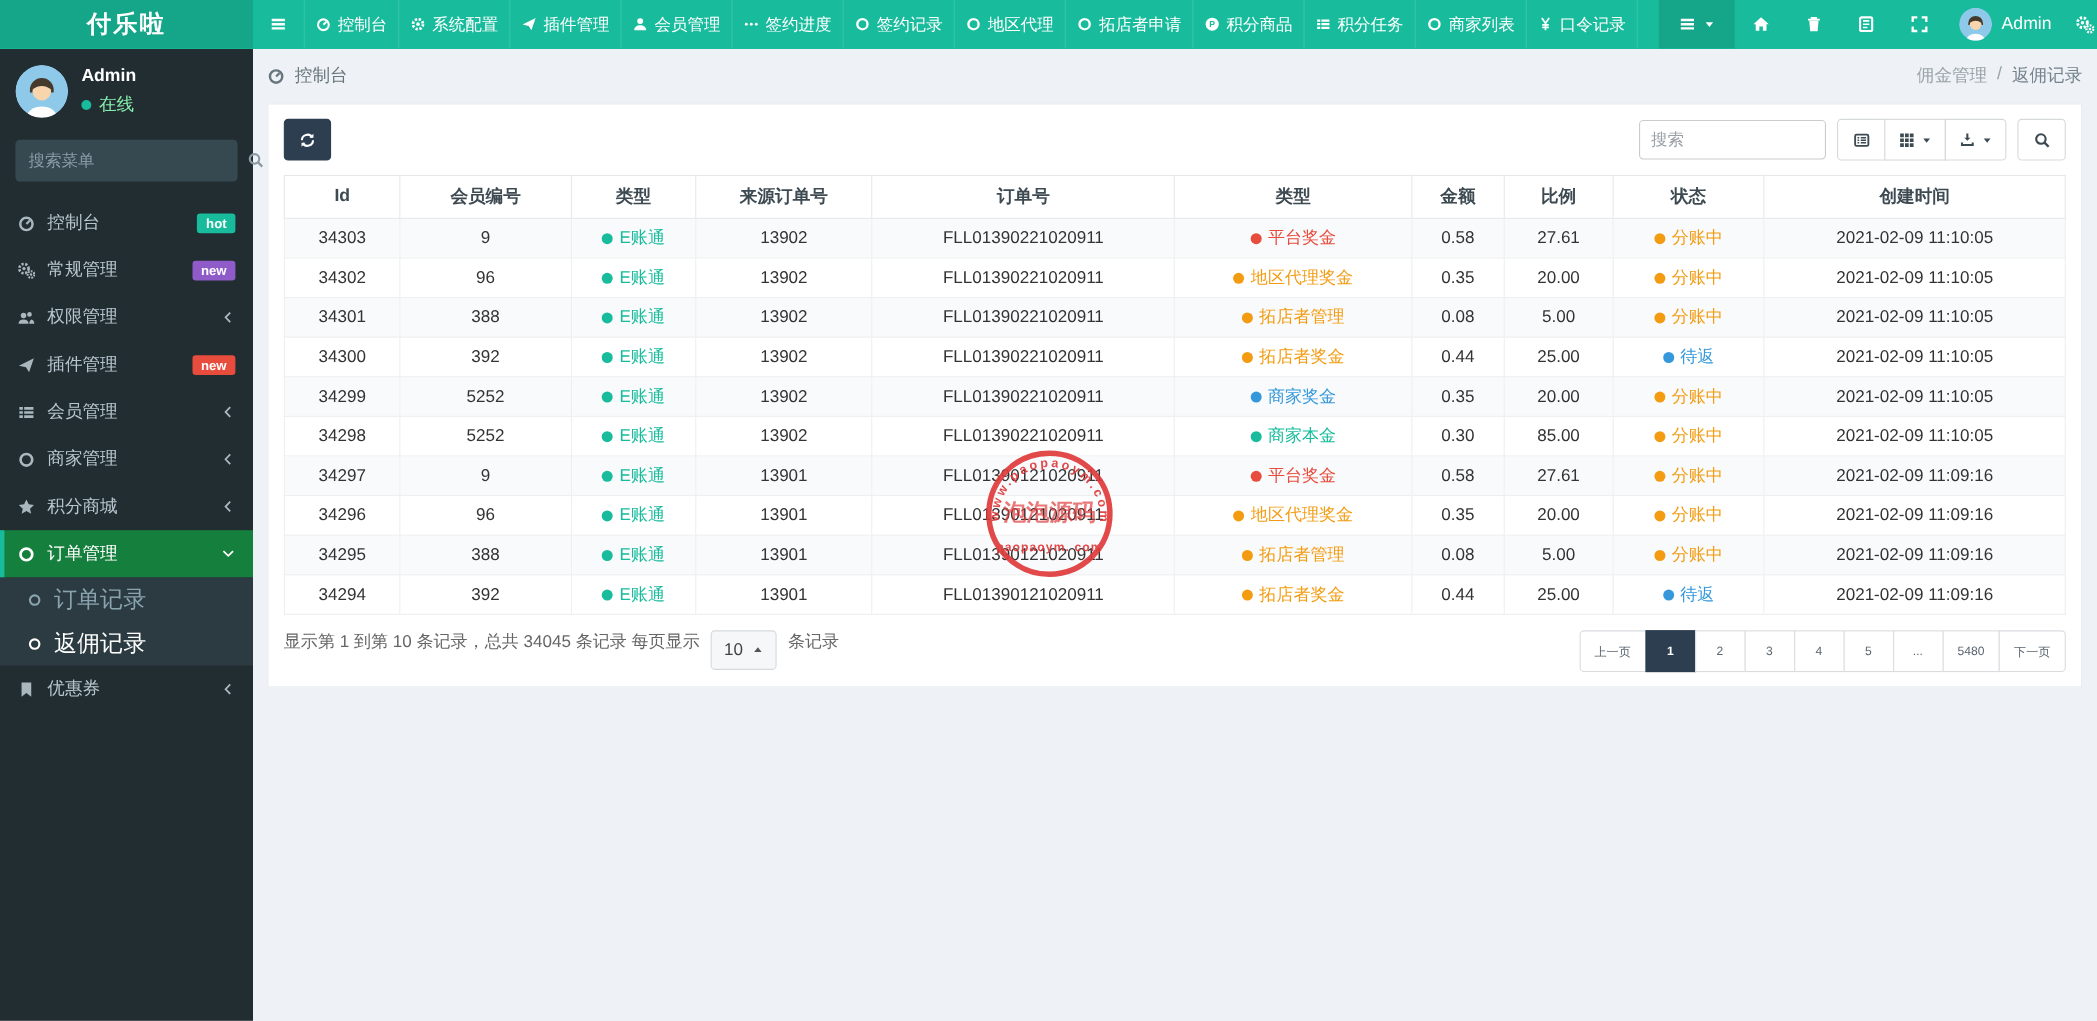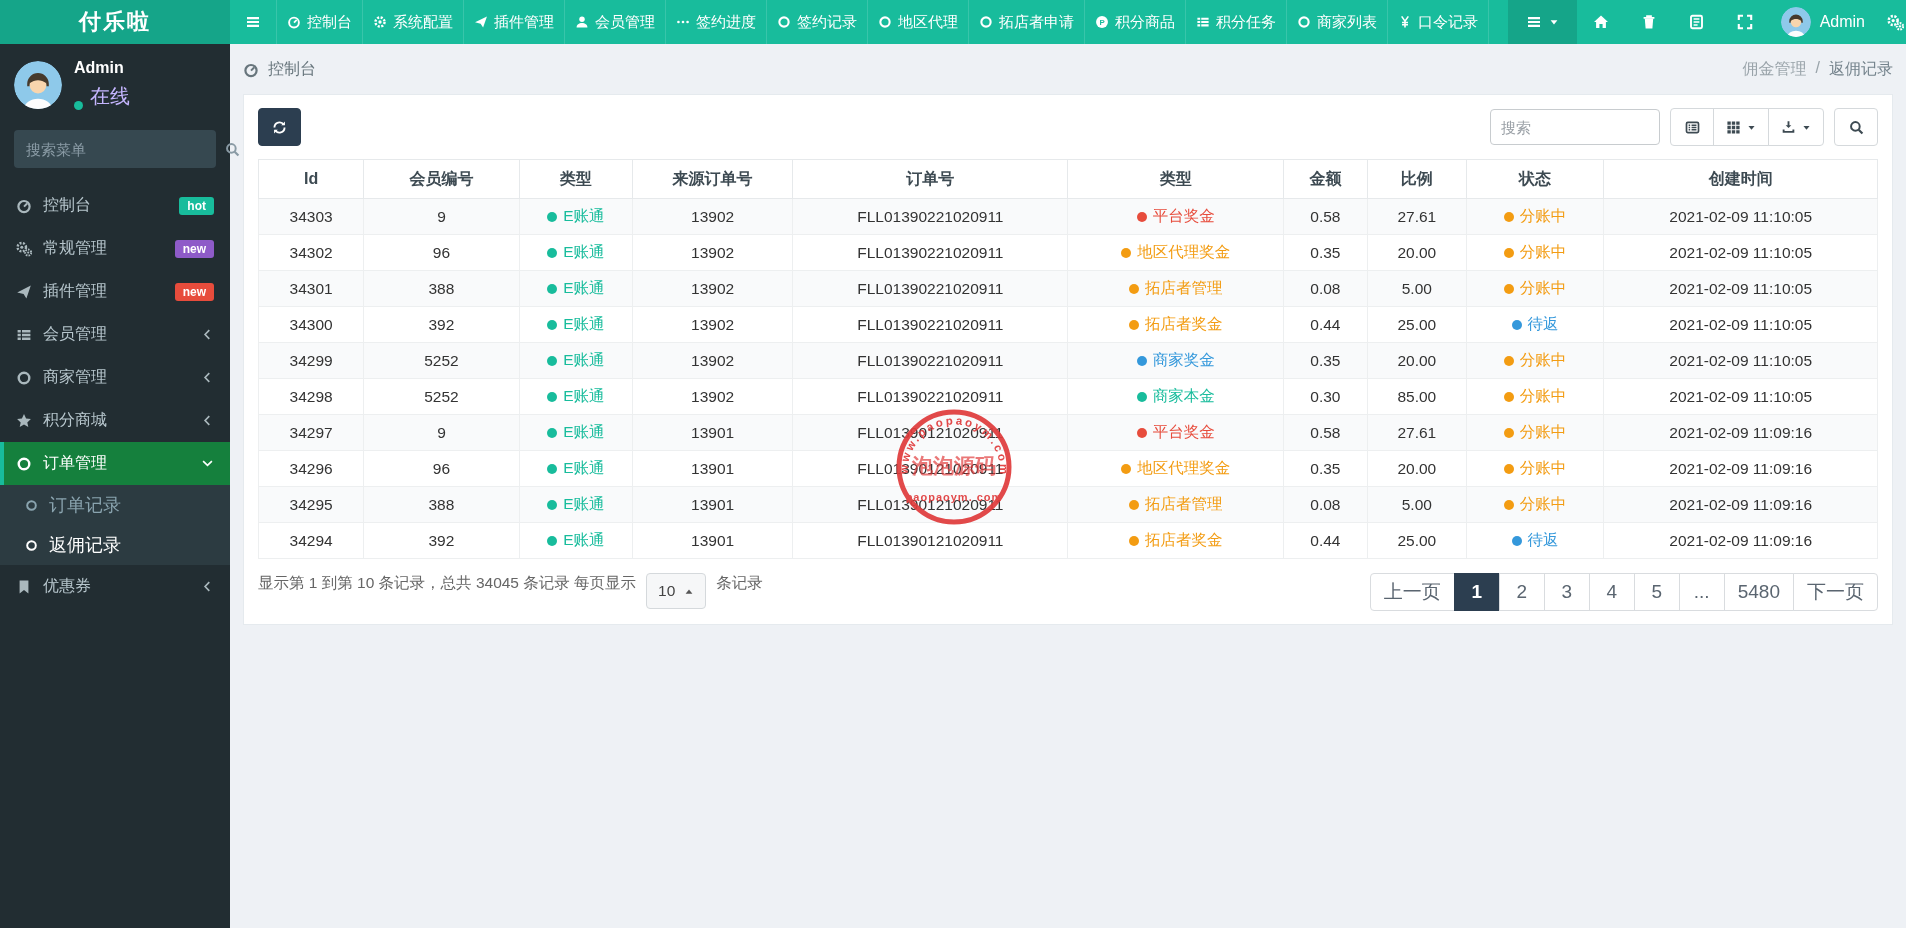--- a/index.html
+++ b/index.html
@@ -17,36 +17,36 @@
   .nav-right{margin-left:auto;display:flex;align-items:stretch;flex-shrink:0}
   .nav-dd{background:#15a589;display:flex;align-items:center;gap:7px;padding:0 18px;cursor:pointer}
   .nav-tool{width:48px;display:flex;align-items:center;justify-content:center;cursor:pointer}
   .nav-user{display:flex;align-items:center;gap:9px;padding:0 12px;font-size:16px;cursor:pointer}
   .nav-gear{display:flex;align-items:center;padding:0 2px 0 10px;cursor:pointer}
 
   
   .sidebar{position:fixed;top:44px;left:0;width:230px;height:884px;background:#222d32;color:#b8c7ce;z-index:90}
   .user-panel{display:flex;align-items:center;gap:12px;padding:15px 14px 12px}
   .up-name{color:#fff;font-weight:bold;font-size:16px;margin-bottom:6px}
-  .up-status{font-size:20px;color:#c4b5fd;display:flex;align-items:flex-end;gap:7px}
+  .up-status{font-size:16px;color:#86efac;display:flex;align-items:center;gap:7px}
   .up-dot{width:9px;height:9px;border-radius:50%;background:#18bc9c;display:inline-block}
   .side-search{margin:8px 14px 16px;background:#364850;border-radius:4px;height:38px;display:flex;align-items:center;padding:0 12px}
   .side-search input{flex:1;background:transparent;border:0;outline:0;color:#c7d0d5;font-size:15px;font-family:inherit}
   .side-search input::placeholder{color:#8a9ba5}
   .side-search .ic{color:#8a9ba5}
   .menu{list-style:none}
   .menu-item{display:flex;align-items:center;gap:11px;height:43px;padding:0 16px;font-size:16px;cursor:pointer;color:#b8c7ce}
   .menu-item .ic{color:#aab8bd}
   .mi-right{margin-left:auto;display:flex;}
   .badge{font-size:12px;font-weight:bold;padding:3px 8px;border-radius:3px;color:#fff;line-height:1}
   .chev{color:#7c8a91}
   .menu-item.active{background:#15803d;color:#fff;box-shadow:inset 4px 0 0 #18bc9c}
   .menu-item.active .ic{color:#fff}
   .submenu{background:#2c3b41;list-style:none}
-  .submenu .menu-item{height:40px;padding-left:25px;font-size:18px;color:#8aa4af}
+  .submenu .menu-item{height:40px;padding-left:25px;font-size:21px;color:#8aa4af}
   .submenu .menu-item .ic{color:#8aa4af}
   .submenu .menu-item.active{color:#fff;background:transparent;box-shadow:none}
   .submenu .menu-item.active .ic{color:#fff}
 
   
   .main{position:absolute;left:230px;top:44px;width:1676px;height:884px;background:#eef1f5;padding:0 13px}
   .crumbbar{height:50px;display:flex;align-items:center;justify-content:space-between;font-size:16px}
   .crumb-left{display:flex;align-items:center;gap:9px;color:#67757c}
   .crumb-left .ic{color:#67757c}
   .crumb-right{color:#99a3a9;display:flex;gap:9px}
@@ -68,21 +68,21 @@
   .grid th{height:39px;border:1px solid #e6e9eb;font-size:16px;font-weight:bold;color:#3d4a52;background:#fff;cursor:pointer}
   .grid td{height:36px;border:1px solid #edeff0;padding:0 6px;white-space:nowrap;overflow:hidden}
   .grid tbody tr:nth-child(odd){background:#f9fafb}
   .tag{display:inline-flex;align-items:center;gap:6px}
   .dot{width:10px;height:10px;border-radius:50%;display:inline-block}
 
   .tfoot{display:flex;align-items:flex-start;margin-top:14px;font-size:15.5px;color:#666}
   .psize{display:inline-flex;align-items:center;gap:9px;border:1px solid #d5d9dc;background:#f6f7f8;border-radius:4px;height:36px;padding:0 11px;margin:0 10px;color:#444;cursor:pointer}
   .psize .ic{color:#555}
   .pagination{margin-left:auto;display:flex}
-  .page{min-width:46px;height:38px;padding:0 13px;display:flex;align-items:center;justify-content:center;border:1px solid #d9dcdf;background:#fff;color:#5a6570;margin-left:-1px;font-size:19px;cursor:pointer}
+  .page{min-width:46px;height:38px;padding:0 13px;display:flex;align-items:center;justify-content:center;border:1px solid #d9dcdf;background:#fff;color:#5a6570;margin-left:-1px;font-size:11px;cursor:pointer}
   .page:first-child{border-radius:4px 0 0 4px;margin-left:0}
   .page:last-child{border-radius:0 4px 4px 0}
   .page.active{background:#2c3e50;border-color:#2c3e50;color:#fff;font-weight:bold}
 
   .watermark{position:absolute;left:649px;top:311px;width:122px;height:122px;pointer-events:none;opacity:.92}
 </style>
 </head>
 <body>
 
 <nav class="navbar">
@@ -268,20 +268,34 @@
       <li class="menu-item">
         <svg class="ic " width="16" height="16" viewBox="0 0 16 16">
           <circle cx="5.8" cy="6.2" r="4.2" fill="none" stroke="currentColor" stroke-width="2.4" stroke-dasharray="2 1.4"></circle>
           <circle cx="5.8" cy="6.2" r="1.5" fill="currentColor"></circle>
           <circle cx="12.2" cy="11.6" r="3" fill="none" stroke="currentColor" stroke-width="2" stroke-dasharray="1.6 1.1"></circle>
           <circle cx="12.2" cy="11.6" r="1.1" fill="currentColor"></circle>
         </svg>
         <span>常规管理</span>
         <span class="mi-right">
           <span class="badge" style="background:#8e5bc8">new</span>
+        </span>
+      </li>
+      <li class="menu-item">
+        <svg class="ic " width="16" height="16" viewBox="0 0 16 16">
+          <circle cx="5.4" cy="5.8" r="2.5" fill="currentColor"></circle>
+          <circle cx="10.8" cy="4.8" r="2.1" fill="currentColor"></circle>
+          <path d="M.8 13.4c0-2.5 2-3.9 4.6-3.9s4.6 1.4 4.6 3.9z" fill="currentColor"></path>
+          <path d="M10.6 13.4c0-1.9.7-3.2 2-3.9 1.6.5 2.6 1.9 2.6 3.9z" fill="currentColor"></path>
+        </svg>
+        <span>权限管理</span>
+        <span class="mi-right">
+          <svg class="ic chev" width="13" height="13" viewBox="0 0 16 16">
+            <path d="M10.2 2.6L5 8l5.2 5.4" fill="none" stroke="currentColor" stroke-width="2"></path>
+          </svg>
         </span>
       </li>
       <li class="menu-item">
         <svg class="ic " width="16" height="16" viewBox="0 0 16 16">
           <path d="M1.2 8.4L14.8 1.6 10.4 14.4 7.6 9.9z" fill="currentColor"></path>
         </svg>
         <span>插件管理</span>
         <span class="mi-right">
           <span class="badge" style="background:#e74c3c">new</span>
         </span>

